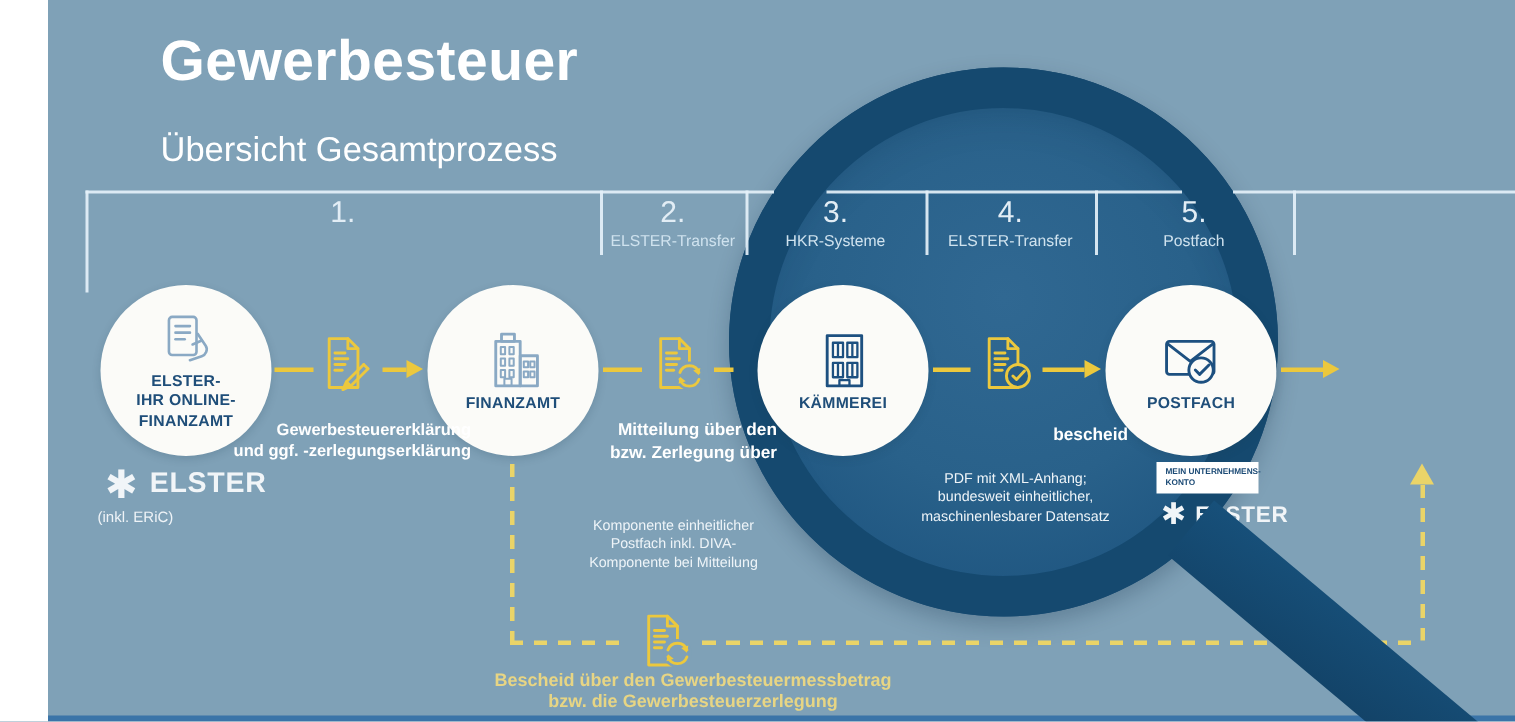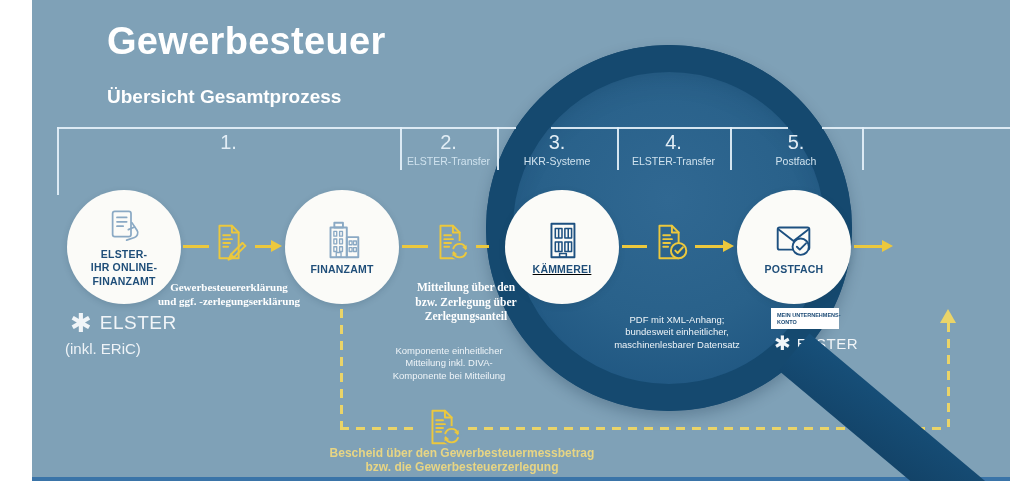--- a/index.html
+++ b/index.html
@@ -6,21 +6,21 @@
   .stage{
     position:relative; width:1010px; height:481px; overflow:hidden;
     background:#7fa1b7;
     font-family:"Liberation Sans", sans-serif;
     margin-left:32px;
   }
   .abs{position:absolute;}
 
   
   .title{left:75px; top:20px; color:#ffffff; font-size:38px; font-weight:bold; letter-spacing:.3px;}
-  .subtitle{left:75px; top:86px; color:#ffffff; font-size:19px; font-weight:bold;text-align:center;}
+  .subtitle{left:75px; top:86px; color:#ffffff; font-size:23px; font-weight:normal;text-align:center;}
 
   
   .lens-bg{
     left:454px; top:45px; width:366px; height:366px; border-radius:50%; z-index:1;
     background:radial-gradient(circle at 50% 42%, #306892 0%, #29618a 45%, #1e5580 75%, #1b5078 100%);
     box-shadow:inset 0 16px 34px rgba(5,35,65,.45);
   }
   .lens-ring{
     left:454px; top:45px; width:366px; height:366px; border-radius:50%; z-index:2;
     box-sizing:border-box; border:27px solid #15496f;
@@ -58,31 +58,31 @@
   .yhead{width:0; height:0; top:240px;
     border-top:6px solid transparent; border-bottom:6px solid transparent; border-left:11px solid #ecc83d;}
   .doc{top:219px; width:46px; height:46px;}
 
   .dash-h{height:3px; background:repeating-linear-gradient(90deg,#ead468 0 9px,transparent 9px 16px);}
   .dash-v{width:3px; background:repeating-linear-gradient(180deg,#ead468 0 9px,transparent 9px 16px);}
   .uphead{width:0; height:0; top:309px; left:908px;
     border-left:8px solid transparent; border-right:8px solid transparent; border-bottom:14px solid #ead468;}
 
   
-  .etext{color:#ffffff; font-weight:bold; font-size:11.5px; line-height:1.28; text-align:center;font-family:Liberation Serif, serif;}
+  .etext{color:#ffffff; font-weight:bold; font-size:11.5px; line-height:1.28; text-align:right;}
   .enote{color:#eef4f8; font-weight:normal; font-size:9.5px; line-height:1.3; text-align:center;}
   .rtext{color:#e7d584; font-weight:bold; font-size:12px; line-height:1.15; text-align:center;}
 
   
   .elster{display:flex; align-items:center; color:#f1f5f8;}
   .elster .star{font-size:26px; line-height:26px; margin-right:8px;}
-  .elster .name{font-size:19px; font-weight:normal; letter-spacing:.5px;}
+  .elster .name{font-size:19px; font-weight:bold; letter-spacing:.5px;}
   .elster.small .star{font-size:20px; line-height:20px; margin-right:6px;}
   .elster.small .name{font-size:15px;}
-  .eric{color:#eef3f7; font-size:15px;}
+  .eric{color:#eef3f7; font-size:10px;}
   .muk{
     left:739px; top:308px; width:68px; height:21px; background:#ffffff;
     display:flex; align-items:center; padding:0 3px; box-sizing:border-box;
   }
   .muk .bars{width:8px; margin-right:3px;}
   .muk .bars div{height:2px; background:#8aa9c4; margin:1.5px 0;}
   .muk .txt{color:#1b4a75; font-size:5.5px; font-weight:bold; line-height:1.25; white-space:nowrap;}
 
   .bottom-bar{left:0; top:477px; width:1010px; height:4px; background:#3a74a8;}
 </style>
@@ -163,21 +163,21 @@
             <rect x="36" y="25" width="3" height="4"></rect>
           <rect x="31.5" y="32" width="3" height="4"></rect>
             <rect x="36" y="32" width="3" height="4"></rect>
         </g>
       </svg>
       <div class="cap">
         <div>FINANZAMT</div>
       </div>
     </div>
 
-    <div class="abs node" style="left:473px;text-decoration:underline;">
+    <div class="abs node" style="left:473px;">
       <svg class="icon-navy" width="46" height="46" viewBox="0 0 48 48" fill="none" stroke="currentColor" stroke-width="2" stroke-linejoin="round">
         <rect x="13" y="7" width="24" height="35"></rect>
         <g stroke-width="1.6">
           <rect x="17" y="12" width="7" height="10"></rect>
             <line x1="20.5" y1="12" x2="20.5" y2="22"></line>
           <rect x="27" y="12" width="7" height="10"></rect>
             <line x1="30.5" y1="12" x2="30.5" y2="22"></line>
           <rect x="17" y="26" width="7" height="10"></rect>
             <line x1="20.5" y1="26" x2="20.5" y2="36"></line>
           <rect x="27" y="26" width="7" height="10"></rect>
@@ -231,45 +231,45 @@
         <line x1="17" y1="21" x2="26" y2="21"></line>
       <line x1="17" y1="25" x2="24" y2="25"></line>
         <line x1="17" y1="29" x2="22" y2="29"></line>
       <circle cx="33" cy="33" r="10" fill="#7fa1b7" stroke="none"></circle>
       <path d="M26.4 30.6 a7 7 0 0 1 13.2 0"></path>
         <path d="M39.6 35.4 a7 7 0 0 1 -13.2 0"></path>
       <path d="M40.6 27.5 l-1 5 l-4 -3.2 z" fill="currentColor" stroke="none"></path>
       <path d="M25.4 38.5 l1 -5 l4 3.2 z" fill="currentColor" stroke="none"></path>
     </svg>
     <div class="abs yline" style="left:444px;width:13px;"></div>
-    <div class="abs etext" style="left:354px;top:280px;width:160px;">
+    <div class="abs etext" style="left:326px;top:280px;width:160px;">
       <div>Mitteilung über den</div>
       <div>bzw. Zerlegung über</div>
-      <div>Zerlegungsanteil</div>
     </div>
     <div class="abs enote" style="left:337px;top:345px;width:160px;">
       <div>Komponente einheitlicher</div>
-      <div>Mitteilung inkl. DIVA-</div>
+      <div>Postfach inkl. DIVA-</div>
       <div>Komponente bei Mitteilung</div>
     </div>
 
     <div class="abs yline" style="left:590px;width:25px;"></div>
     <svg class="abs doc icon-yellow" style="left:615px;" viewBox="0 0 48 48" fill="none" stroke="currentColor" stroke-width="2" stroke-linecap="round" stroke-linejoin="round">
       <path d="M13 7 h13 l7 7 v27 h-20 z"></path>
         <path d="M26 7 v7 h7"></path>
       <line x1="17" y1="17" x2="24" y2="17"></line>
         <line x1="17" y1="21" x2="26" y2="21"></line>
       <line x1="17" y1="25" x2="24" y2="25"></line>
         <line x1="17" y1="29" x2="22" y2="29"></line>
       <circle cx="33" cy="33" r="8" fill="#275d86"></circle>
       <path d="M29.5 33 l2.5 2.5 l5.5 -6"></path>
     </svg>
     <div class="abs yline" style="left:663px;width:28px;"></div>
     <div class="abs yhead" style="left:691px;"></div>
     <div class="abs etext" style="left:570px;top:283px;width:150px;">
+      <div>bescheid</div>
     </div>
     <div class="abs enote" style="left:570px;top:314px;width:150px;">
       <div>PDF mit XML-Anhang;</div>
       <div>bundesweit einheitlicher,</div>
       <div>maschinenlesbarer Datensatz</div>
     </div>
 
     <div class="abs yline" style="left:822px;width:28px;"></div>
     <div class="abs yhead" style="left:850px;"></div>
 

